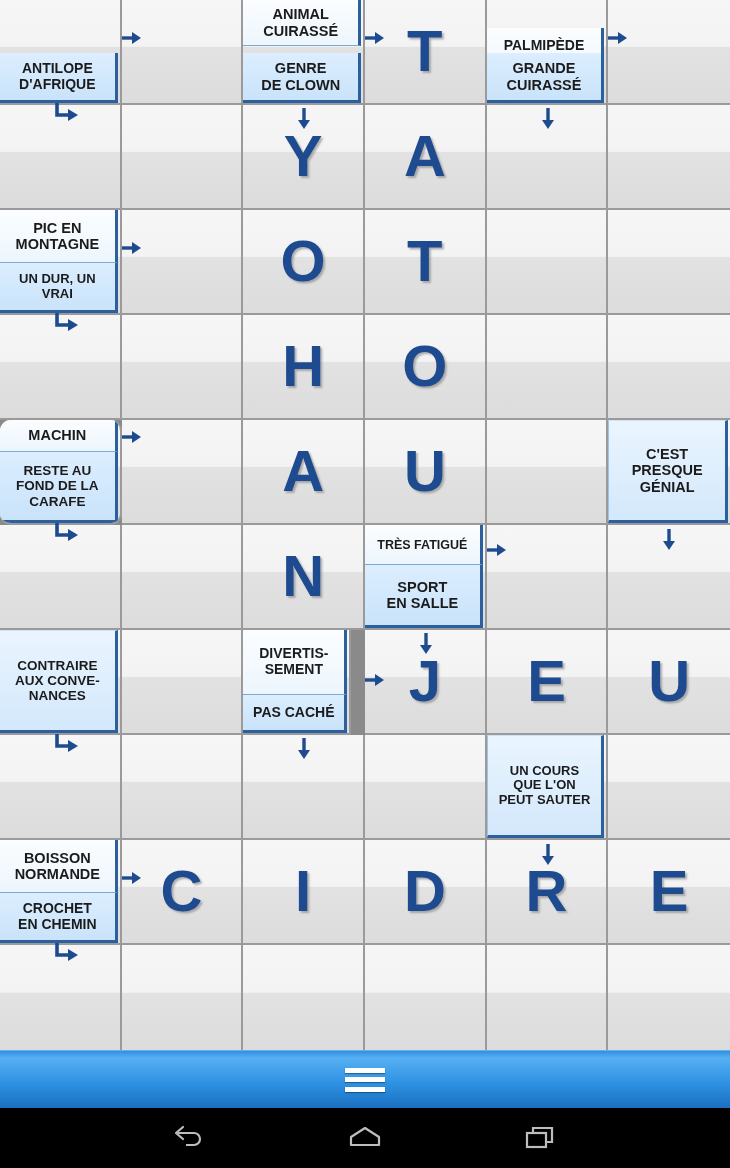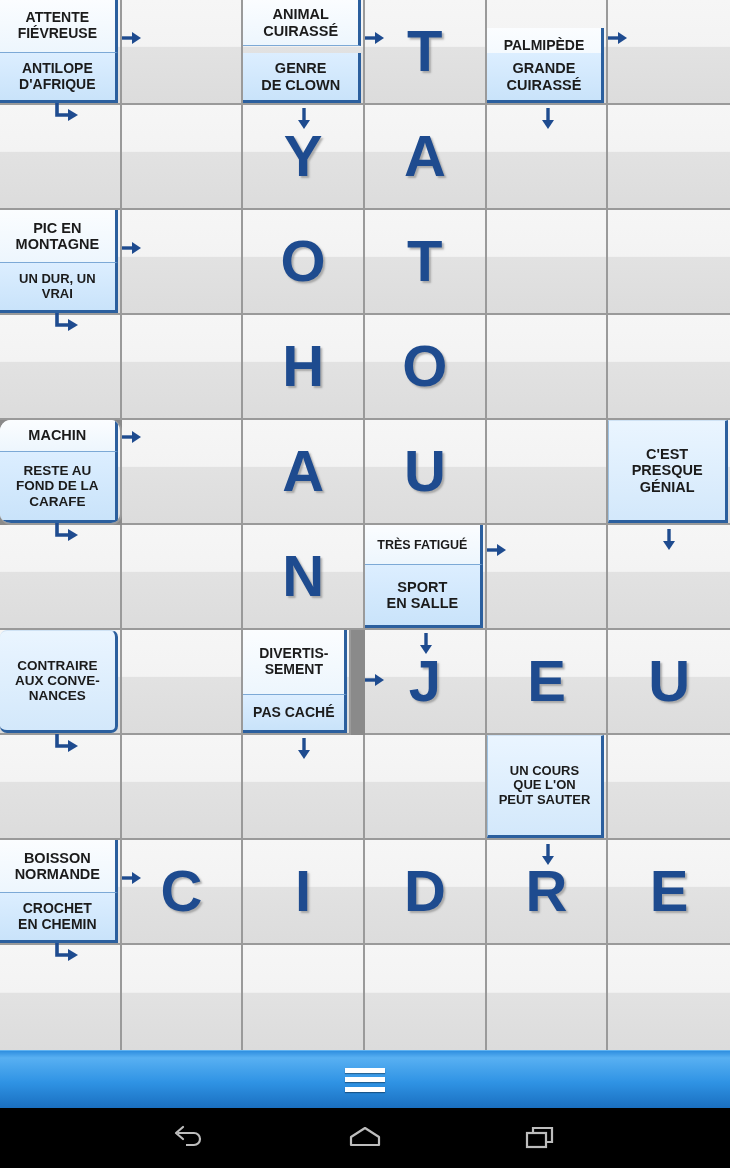--- a/index.html
+++ b/index.html
@@ -109,24 +109,20 @@
   .navbtn { width: 46px; height: 40px; display: flex;
             align-items: center; justify-content: center; }
 </style>
 </head>
 <body>
 
 <div id="app">
 
   <div id="grid">
       <div class="cell" style="left: 0px; top: 0px; width: 121.67px; height: 105px;">
-        <div class="clue-top cluebox" style="height: 53px; font-size: 14px;">
-          <span class="clue-line">ATTENTE</span>
-          <span class="clue-line">FIÉVREUSE</span>
-        </div>
         <div class="clue-bottom cluebox" style="top: 53px; height: 50px; font-size: 14px;">
           <span class="clue-line">ANTILOPE</span>
           <span class="clue-line">D'AFRIQUE</span>
         </div>
       </div>
       <div class="cell" style="left: 121.67px; top: 0px; width: 121.67px; height: 105px;"></div>
       <div class="cell" style="left: 243.34px; top: 0px; width: 121.67px; height: 105px;">
         <div class="clue-top cluebox" style="height: 46px; font-size: 14.5px;">
           <span class="clue-line">ANIMAL</span>
           <span class="clue-line">CUIRASSÉ</span>
@@ -224,21 +220,21 @@
           <span class="clue-line">TRÈS FATIGUÉ</span>
         </div>
         <div class="clue-bottom cluebox" style="top: 40px; height: 63px; font-size: 14.5px;">
           <span class="clue-line">SPORT</span>
           <span class="clue-line">EN SALLE</span>
         </div>
       </div>
       <div class="cell" style="left: 486.68px; top: 525px; width: 121.67px; height: 105px;"></div>
       <div class="cell lastcol" style="left: 608.35px; top: 525px; width: 121.67px; height: 105px;"></div>
       <div class="cell" style="left: 0px; top: 630px; width: 121.67px; height: 105px;">
-        <div class="clue-single cluebox noleft" style="font-size: 13.5px; border-radius: 7px;">
+        <div class="clue-single cluebox noleft" style="font-size: 13.5px;">
           <span class="clue-line">CONTRAIRE</span>
           <span class="clue-line">AUX CONVE-</span>
           <span class="clue-line">NANCES</span>
         </div>
       </div>
       <div class="cell" style="left: 121.67px; top: 630px; width: 121.67px; height: 105px;"></div>
       <div class="cell" style="left: 243.34px; top: 630px; width: 108px; height: 105px;">
         <div class="clue-top cluebox" style="height: 65px; font-size: 14px;">
           <span class="clue-line">DIVERTIS-</span>
           <span class="clue-line">SEMENT</span>

